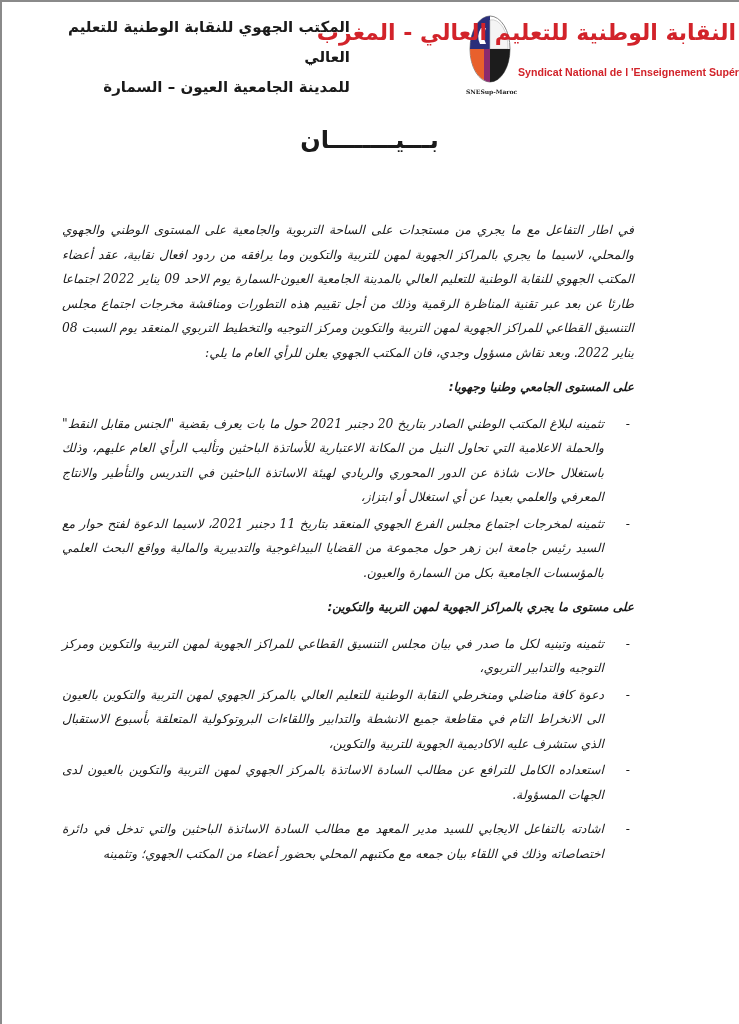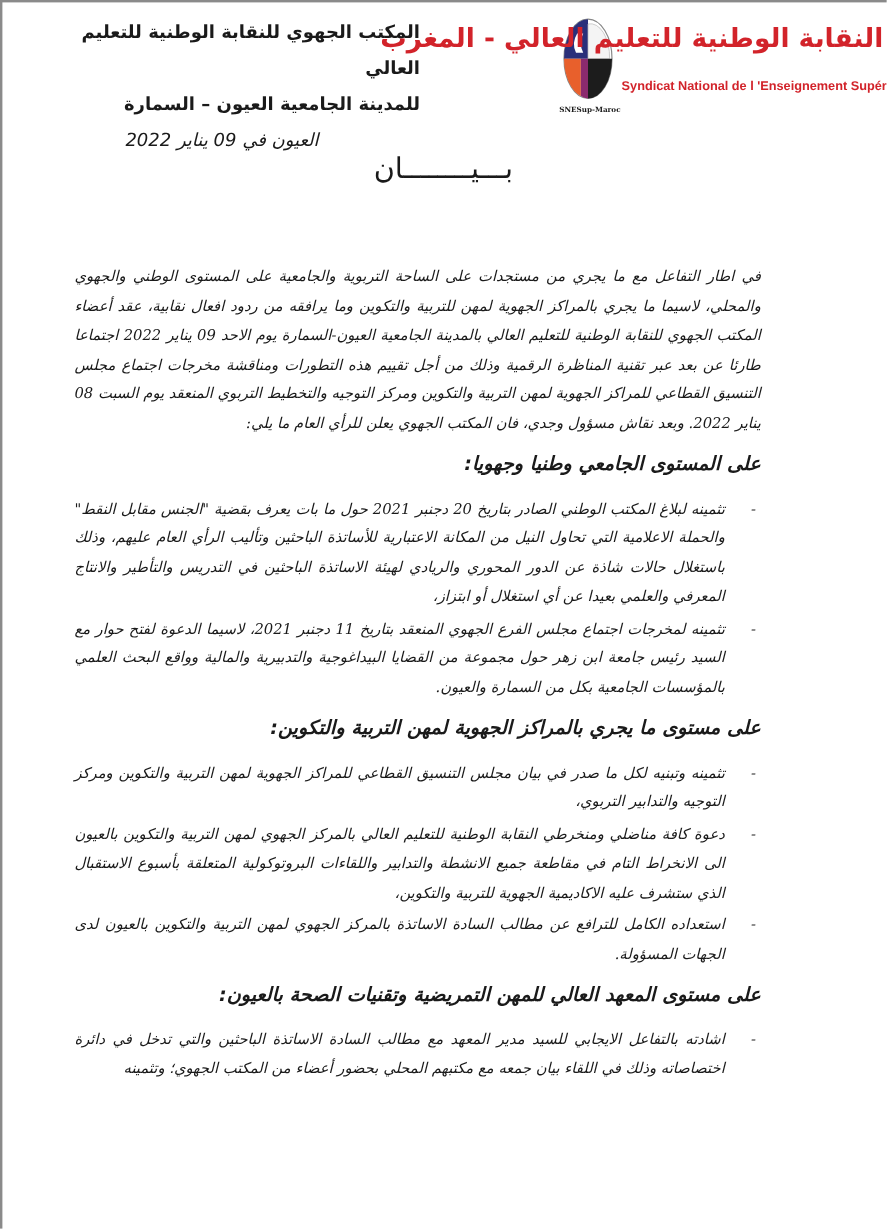--- a/index.html
+++ b/index.html
@@ -12,38 +12,37 @@
   .hdr-date { font-style: italic; font-size: 15px; margin-top: 6px; }
   .logo { position: absolute; left: 466px; top: 14px; width: 270px; height: 90px; }
   .emblem { position: absolute; left: 2px; top: 0; width: 44px; height: 70px; }
   .logo-abbr { position: absolute; left: 0; top: 74px; font-size: 6px; font-weight: bold; font-family: "DejaVu Serif", serif; }
   .logo-ar { position: absolute; left: 52px; top: 6px; width: 218px; text-align: center; direction: rtl;
              color: #d2232a; font-weight: bold; font-size: 22px; white-space: nowrap; }
   .logo-fr { position: absolute; left: 52px; top: 52px; width: 218px; text-align: center;
              color: #d2232a; font-weight: bold; font-size: 10.6px; white-space: nowrap;
              font-family: "Liberation Sans", sans-serif; }
   .title { position: absolute; left: 0; width: 739px; top: 126px; text-align: center;
-           font-size: 24px; font-weight: normal; direction: rtl; letter-spacing: 2px; }
+           font-size: 24px; font-weight: bold; direction: rtl; letter-spacing: 2px; }
   .body { position: absolute; left: 62px; width: 572px; top: 218px; direction: rtl; text-align: justify;
           font-family: "DejaVu Serif", serif; font-size: 12.3px; line-height: 24.5px; font-style: italic; }
   .intro { margin: 0 0 10px 0; }
-  .sec-head { font-family: "DejaVu Sans", sans-serif; font-weight: bold; font-size: 16px; margin: 8px 0 12px 0; }
+  .sec-head { font-family: "DejaVu Sans", sans-serif; font-weight: bold; font-size: 12px; margin: 8px 0 12px 0; }
   ul { list-style: none; margin: 0 0 10px 0; padding: 0 30px 0 0; }
   li { position: relative; margin: 0 0 2px 0; }
   li .dash { position: absolute; right: -26px; top: 0; }
 </style>
 </head>
 <body>
 
 <div class="frame"></div>
 
 <div class="hdr-right">
   <div class="hdr-line">المكتب الجهوي للنقابة الوطنية للتعليم العالي</div>
   <div class="hdr-line">للمدينة الجامعية العيون – السمارة</div>
-  <div class="hdr-date">العيون في 09 يناير 2022</div>
 </div>
 
 <div class="logo">
   <svg class="emblem" viewBox="0 0 44 70">
     <ellipse cx="22" cy="35" rx="20" ry="33" fill="#ffffff" stroke="#888" stroke-width="1"></ellipse>
     <path d="M22 2 A20 33 0 0 0 2 35 L22 35 Z" fill="#2a2f7a"></path>
     <path d="M22 6 A16 28 0 0 1 40 35 L22 35 Z" fill="#f4f4f4" stroke="#bbb" stroke-width="0.6"></path>
     <path d="M2 35 A20 33 0 0 0 16 66 L16 35 Z" fill="#e8602c"></path>
     <path d="M16 35 L16 66 A20 33 0 0 0 22 68 L22 35 Z" fill="#8b2a6e"></path>
     <path d="M22 35 L42 35 A20 33 0 0 1 22 68 Z" fill="#1c1c1c"></path>
@@ -65,17 +64,16 @@
     <li><span class="dash">-</span><span>تثمينه لمخرجات اجتماع مجلس الفرع الجهوي المنعقد بتاريخ 11 دجنبر 2021، لاسيما الدعوة لفتح حوار مع السيد رئيس جامعة ابن زهر حول مجموعة من القضايا البيداغوجية والتدبيرية والمالية وواقع البحث العلمي بالمؤسسات الجامعية بكل من السمارة والعيون.</span></li>
   </ul>
 
   <div class="sec-head">على مستوى ما يجري بالمراكز الجهوية لمهن التربية والتكوين:</div>
   <ul>
     <li><span class="dash">-</span><span>تثمينه وتبنيه لكل ما صدر في بيان مجلس التنسيق القطاعي للمراكز الجهوية لمهن التربية والتكوين ومركز التوجيه والتدابير التربوي،</span></li>
     <li><span class="dash">-</span><span>دعوة كافة مناضلي ومنخرطي النقابة الوطنية للتعليم العالي بالمركز الجهوي لمهن التربية والتكوين بالعيون الى الانخراط التام في مقاطعة جميع الانشطة والتدابير واللقاءات البروتوكولية المتعلقة بأسبوع الاستقبال الذي ستشرف عليه الاكاديمية الجهوية للتربية والتكوين،</span></li>
     <li><span class="dash">-</span><span>استعداده الكامل للترافع عن مطالب السادة الاساتذة بالمركز الجهوي لمهن التربية والتكوين بالعيون لدى الجهات المسؤولة.</span></li>
   </ul>
 
-  <div class="sec-head">على مستوى المعهد العالي للمهن التمريضية وتقنيات الصحة بالعيون:</div>
   <ul>
     <li><span class="dash">-</span><span>اشادته بالتفاعل الايجابي للسيد مدير المعهد مع مطالب السادة الاساتذة الباحثين والتي تدخل في دائرة اختصاصاته وذلك في اللقاء بيان جمعه مع مكتبهم المحلي بحضور أعضاء من المكتب الجهوي؛ وتثمينه</span></li>
   </ul>
 </div>
 
 </body></html>

